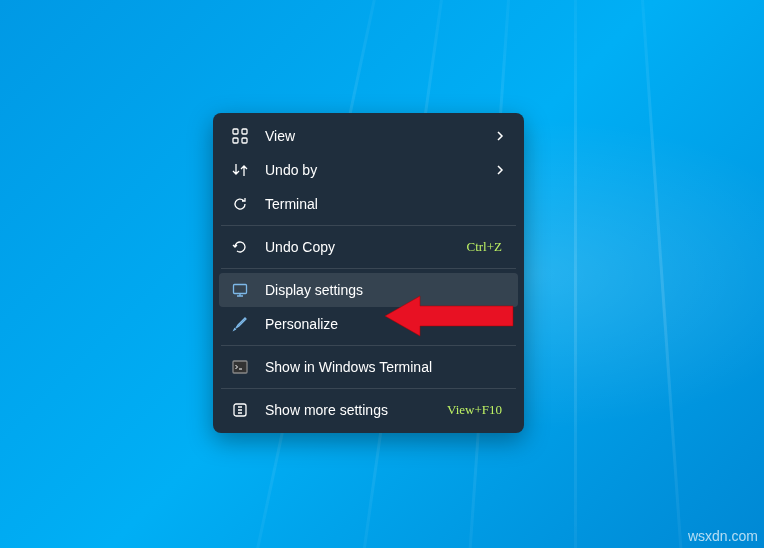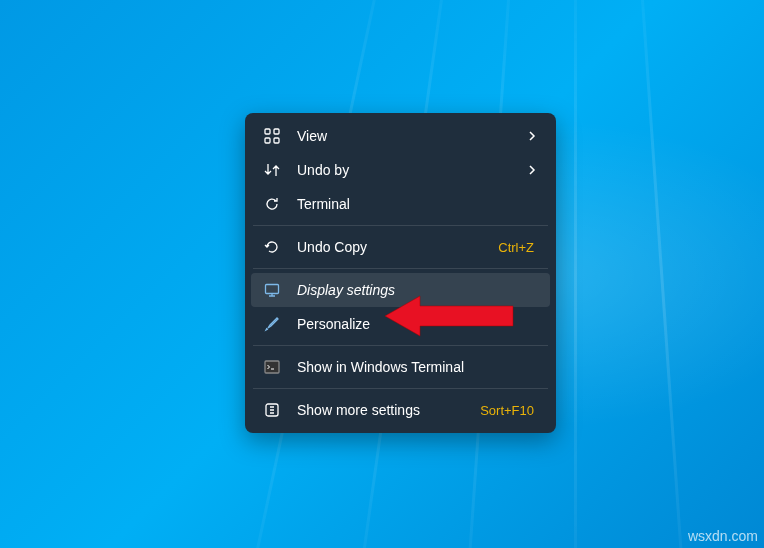--- a/index.html
+++ b/index.html
@@ -43,34 +43,32 @@
     .context-menu {
       position: absolute;
       left: 213px;
       top: 113px;
       width: 311px;
       background: #1f2e3d;
       border-radius: 8px;
       padding: 6px;
       box-shadow: 0 8px 24px rgba(0,0,0,0.35);
       color: #ffffff;
-      margin-left: 32px;
     }
     .menu-item {
       display: flex;
       align-items: center;
       height: 34px;
       padding: 0 12px;
       border-radius: 4px;
       cursor: pointer;
       font-size: 14px;
     }
     .menu-item.highlighted {
       background: rgba(255,255,255,0.1);
-      font-style: italic;
     }
     .menu-icon {
       width: 18px;
       height: 18px;
       margin-right: 16px;
       display: flex;
       align-items: center;
       justify-content: center;
       flex-shrink: 0;
     }
@@ -79,23 +77,24 @@
       height: 16px;
       stroke: #ffffff;
       fill: none;
       stroke-width: 1.3;
     }
     .menu-label {
       flex: 1;
       color: #ffffff;
     }
     .menu-shortcut {
-      color: #eab308;
+      color: #bef264;
       font-size: 13px;
       margin-right: 4px;
+      font-family: Liberation Serif, serif;
     }
     .menu-chevron {
       width: 12px;
       height: 12px;
       display: flex;
       align-items: center;
       justify-content: center;
     }
     .menu-chevron svg {
       width: 10px;
@@ -234,21 +233,21 @@
   <div class="separator"></div>
 
   <div class="menu-item">
     <span class="menu-icon">
       <svg viewBox="0 0 16 16">
           <rect x="2" y="2" width="12" height="12" rx="2"></rect>
           <path d="M6 5 L10 5 M6 8 L10 8 M6 11 L10 11"></path>
         </svg>
     </span>
     <span class="menu-label">Show more settings</span>
-    <span class="menu-shortcut">Sort+F10</span>
+    <span class="menu-shortcut">View+F10</span>
   </div>
 
 </div>
 
 <div class="arrow-annotation">
   <svg viewBox="0 0 130 44">
     <polygon points="0,22 35,2 35,12 128,12 128,32 35,32 35,42" fill="#e81123" stroke="#a00" stroke-width="0.5"></polygon>
   </svg>
 </div>
 

